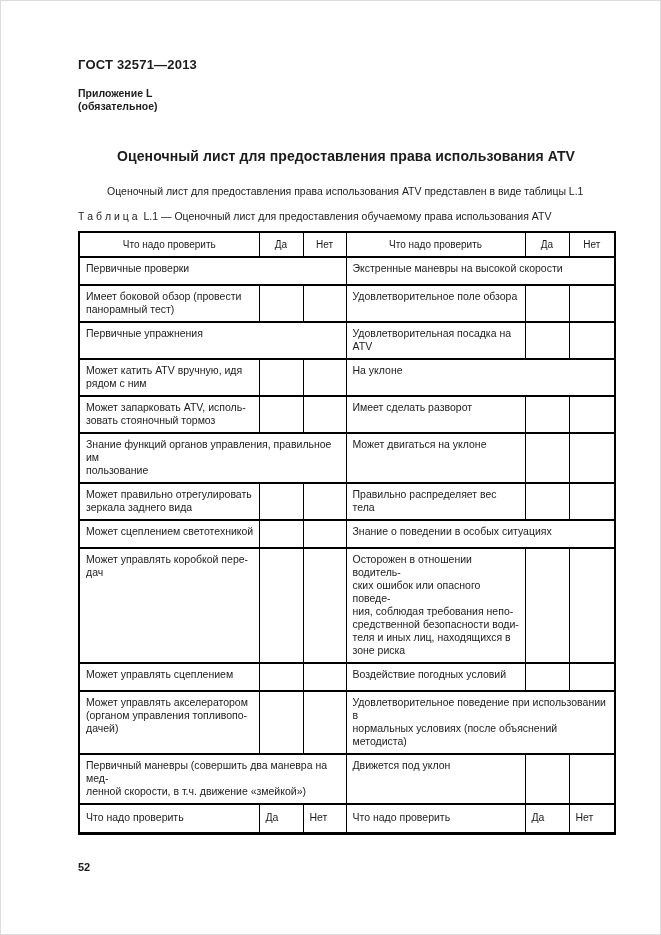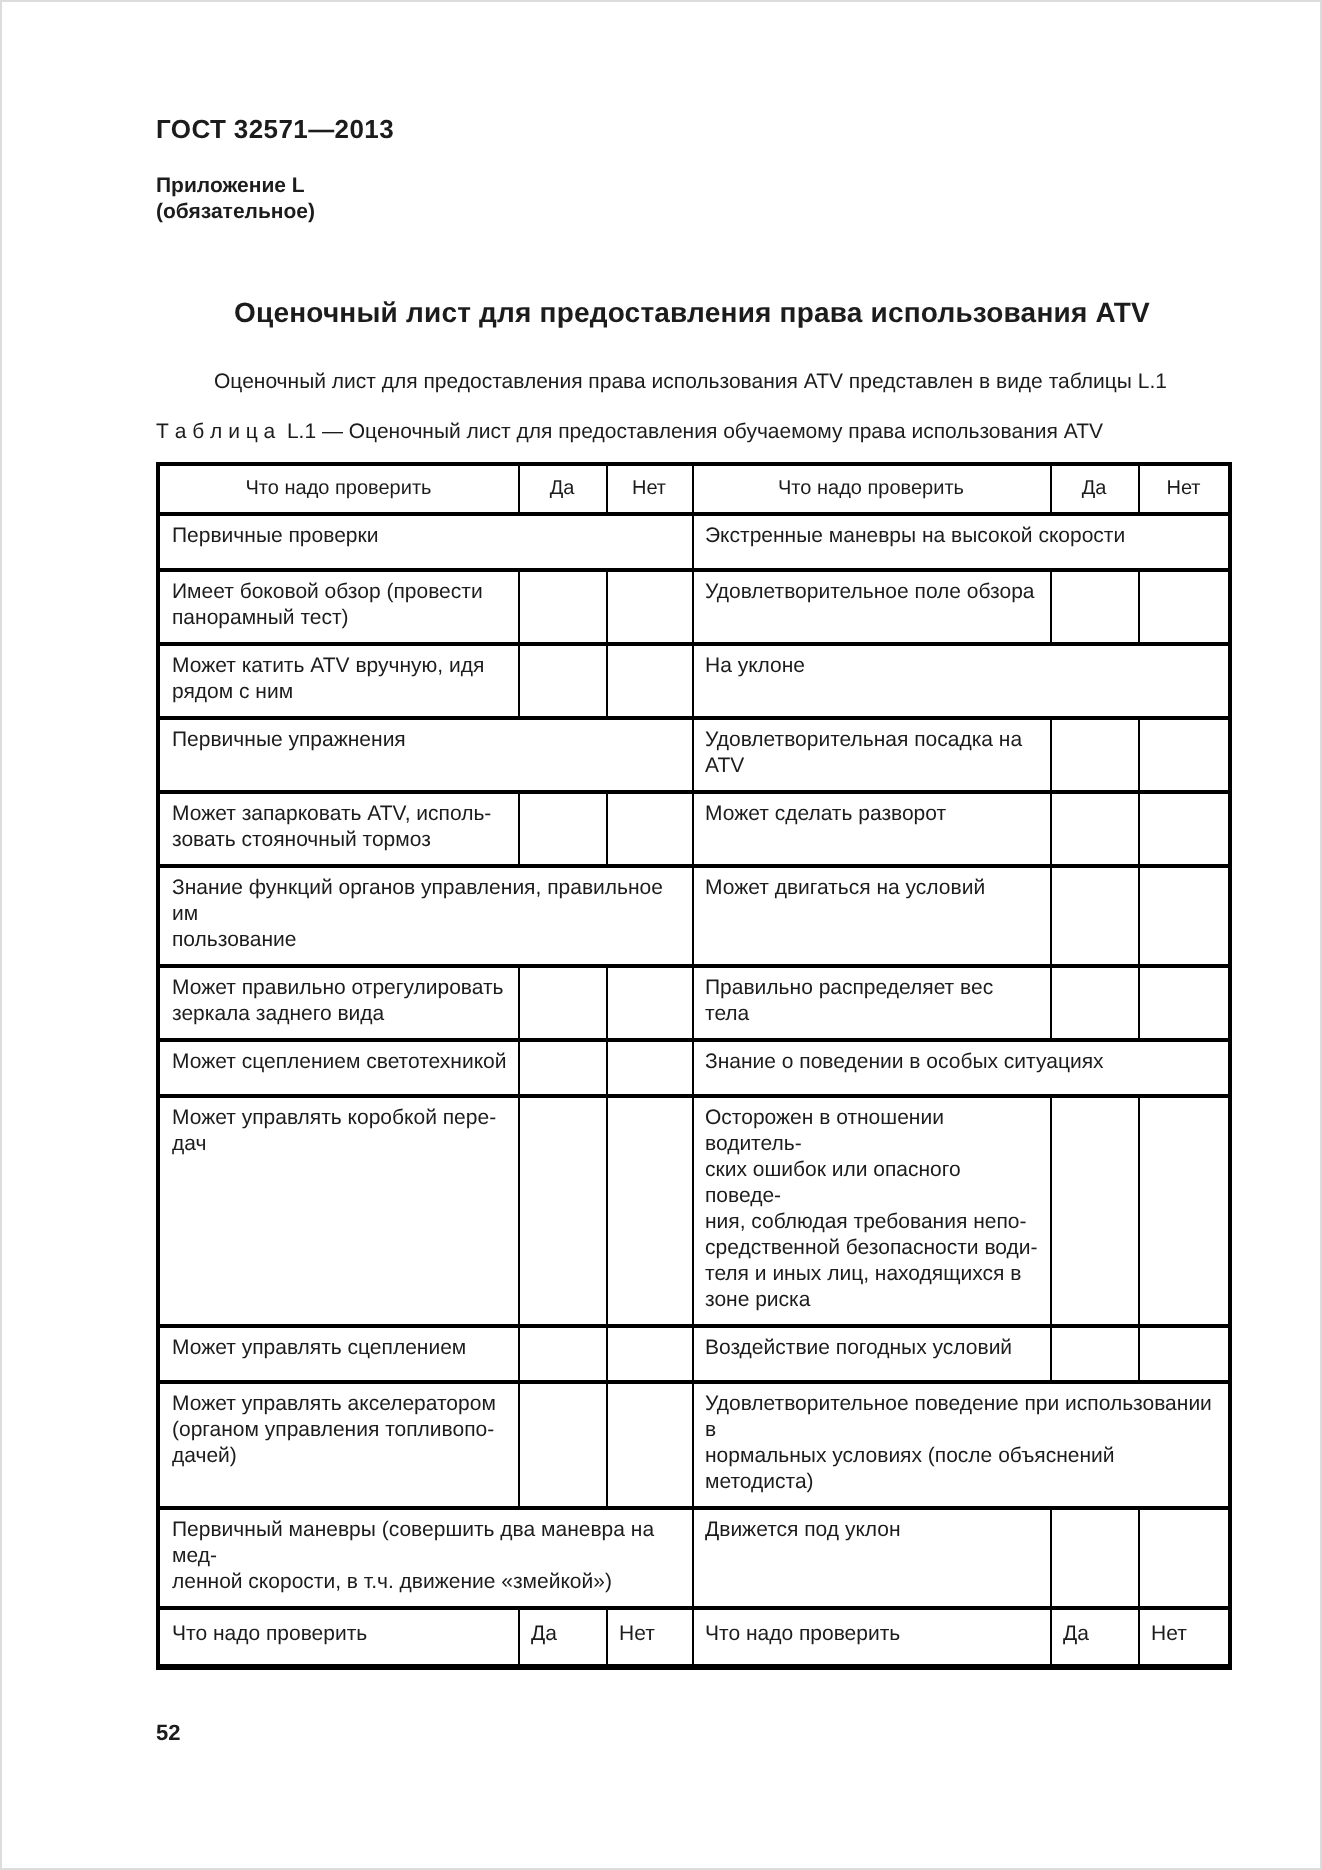--- a/index.html
+++ b/index.html
@@ -97,46 +97,46 @@
       <tr>
         <td>Имеет боковой обзор (провести
 панорамный тест)</td>
         <td></td>
         <td></td>
         <td>Удовлетворительное поле обзора</td>
         <td></td>
         <td></td>
       </tr>
       <tr>
-        <td>Может катить ATV вручную, идя
-рядом с ним</td>
-        <td></td>
-        <td></td>
-        <td colspan="3">На уклоне</td>
-      </tr>
-      <tr>
         <td colspan="3">Первичные упражнения</td>
         <td>Удовлетворительная посадка на
 ATV</td>
         <td></td>
         <td></td>
       </tr>
       <tr>
+        <td>Может катить ATV вручную, идя
+рядом с ним</td>
+        <td></td>
+        <td></td>
+        <td colspan="3">На уклоне</td>
+      </tr>
+      <tr>
         <td>Может запарковать ATV, исполь-
 зовать стояночный тормоз</td>
         <td></td>
         <td></td>
-        <td>Может сделать разворот</td>
+        <td>Имеет сделать разворот</td>
         <td></td>
         <td></td>
       </tr>
       <tr>
         <td colspan="3">Знание функций органов управления, правильное им
 пользование</td>
-        <td>Может двигаться на условий</td>
+        <td>Может двигаться на уклоне</td>
         <td></td>
         <td></td>
       </tr>
       <tr>
         <td>Может правильно отрегулировать
 зеркала заднего вида</td>
         <td></td>
         <td></td>
         <td>Правильно распределяет вес тела</td>
         <td></td>

